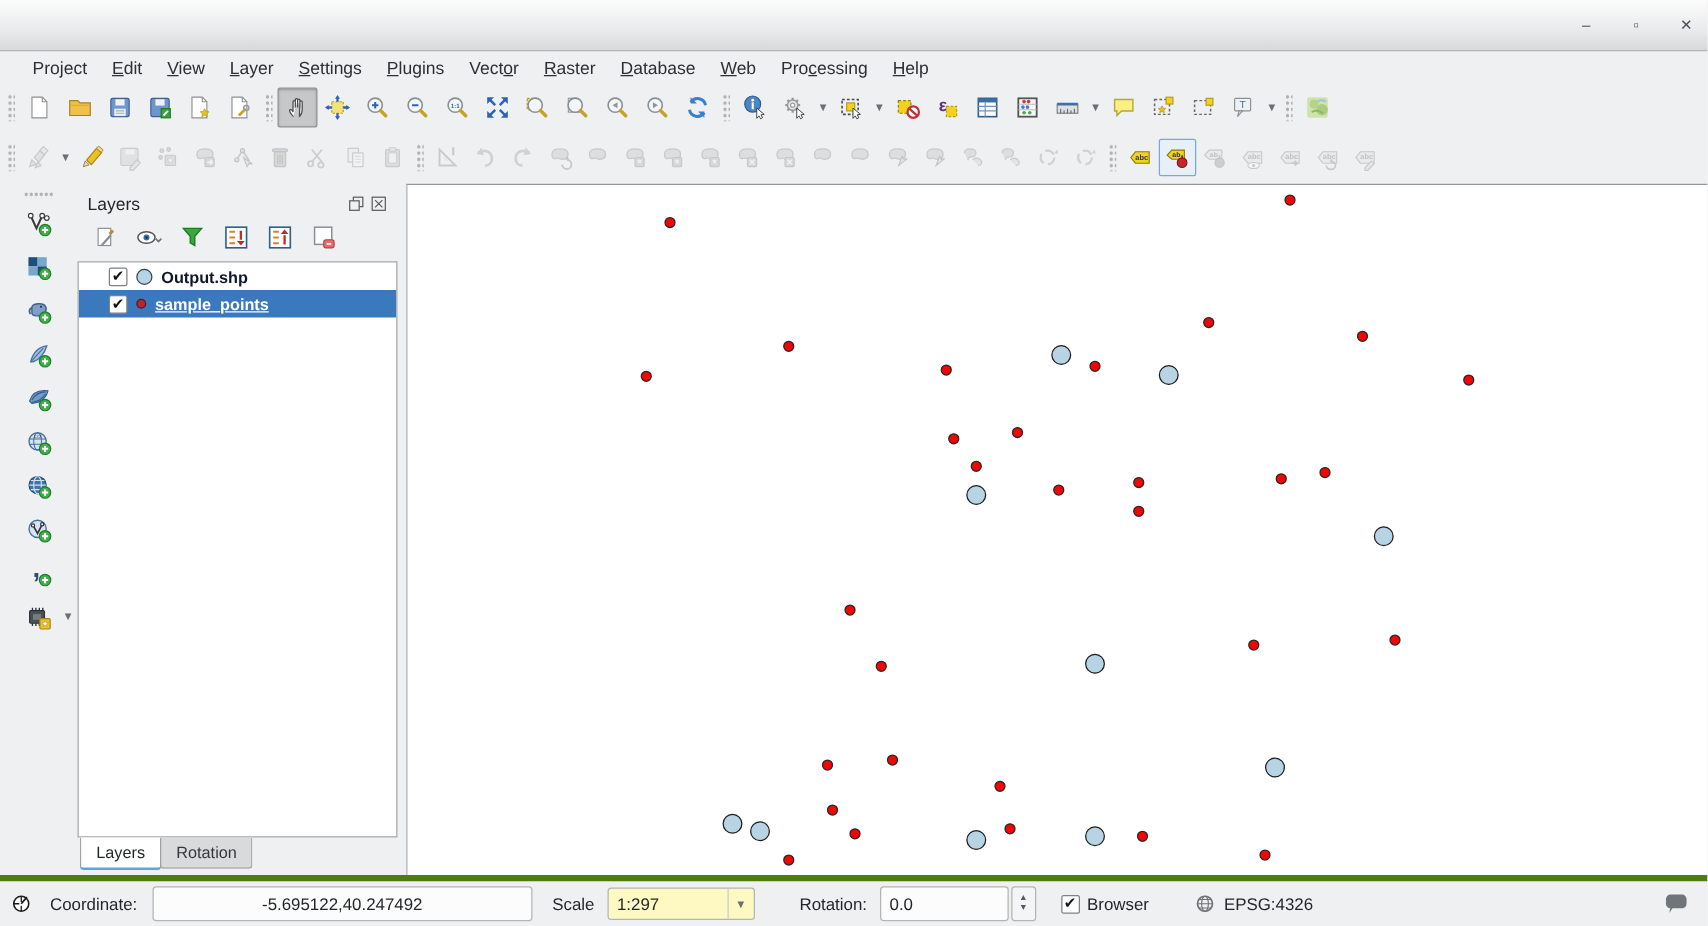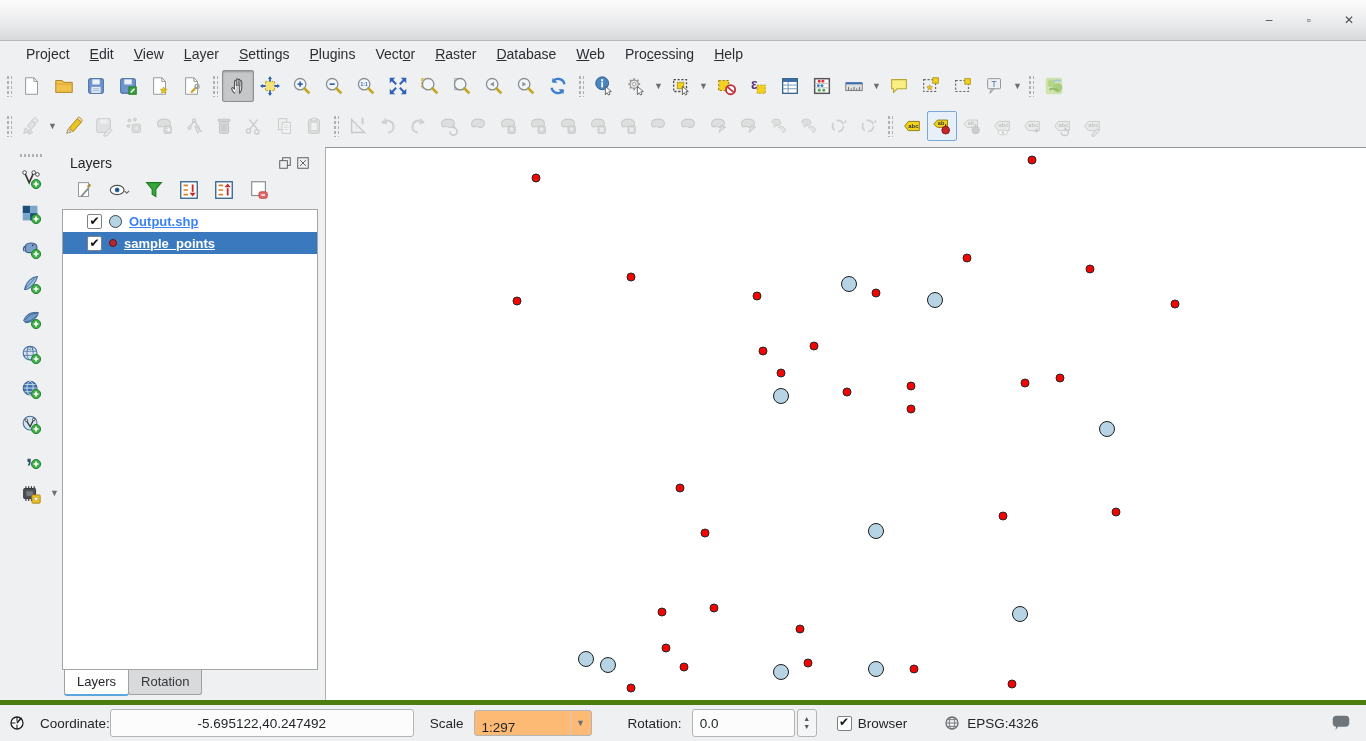--- a/index.html
+++ b/index.html
@@ -41,41 +41,41 @@
   .panel-header{height:24px;display:flex;align-items:center;padding:0 6px 0 8px;}
   .panel-title{font-size:14px;color:#232629;flex:1;}
   .panel-hbtn{width:18px;height:18px;display:flex;align-items:center;justify-content:center;}
   .panel-tools{height:30px;display:flex;align-items:center;gap:7px;padding-left:8px;}
   .panel-tool{width:28px;height:26px;display:flex;align-items:center;justify-content:center;}
   .tree{flex:1 1 auto;background:#ffffff;border:1px solid #a4a5a6;margin-top:4px;overflow:hidden;}
   .layer-row{height:22px;display:flex;align-items:center;padding-left:24px;gap:7px;}
   .layer-row .cb{width:13px;height:13px;background:#fff;border:1px solid #7f8182;border-radius:2px;
     font-size:12px;line-height:12px;text-align:center;color:#111;font-weight:bold;}
   .layer-row.selected{background:#3a79be;}
-  .layer-label{font-size:13px;font-weight:700;color:#3b82f6;text-decoration:underline;}
+  .layer-label{font-size:13px;font-weight:700;color:#0f172a;}
   .layer-row.selected .layer-label{color:#ffffff;text-decoration:underline;}
   .marker{border-radius:50%;box-sizing:border-box;}
   .marker.circle-blue{width:13px;height:13px;background:#b6d4e4;border:1px solid #38454d;}
   .marker.dot-red{width:8px;height:8px;background:#b02830;border:1px solid #5f1418;}
   .panel-tabs{height:30px;display:flex;align-items:flex-start;padding-left:2px;}
   .ptab{font-size:13px;padding:4px 12px 5px 12px;border:1px solid #a0a1a2;border-top:none;
     background:#d9dadb;color:#33373b;margin-right:-1px;border-radius:0 0 3px 3px;}
   .ptab.active{background:#ffffff;border-bottom:2px solid #5aa7e0;color:#232629;}
   .splitter{width:7px;flex:0 0 7px;}
   
   .map{flex:1 1 auto;background:#ffffff;border-top:1px solid #969798;border-left:1px solid #aeafb0;position:relative;overflow:hidden;}
   .pt{position:absolute;border-radius:50%;box-sizing:border-box;transform:translate(-50%,-50%);}
   
   .statusbar{height:36px;flex:0 0 36px;border-top:5px solid #4d7c0f;display:flex;align-items:center;font-size:13.5px;color:#232629;}
   .sb-label{margin-left:14px;}
   .sb-input{height:24px;background:#fcfcfc;border:1px solid #b3b4b5;border-radius:3px;
     font-size:13.5px;color:#232629;text-align:center;font-family:inherit;}
-  .sb-coord{width:298px;}
-  .sb-combo{width:116px;height:24px;margin-left:10px;background:#fdba74;border:1px solid #b3b4b5;border-radius:3px;
-    display:flex;align-items:flex-end;}
+  .sb-coord{width:298px;margin-left:12px;}
+  .sb-combo{width:116px;height:24px;margin-left:10px;background:#fef9c3;border:1px solid #b3b4b5;border-radius:3px;
+    display:flex;align-items:center;}
   .sb-combo .val{flex:1;padding-left:7px;}
   .sb-combo .chev{width:20px;border-left:1px solid #cacbcc;color:#6b6f73;font-size:9px;text-align:center;align-self:stretch;display:flex;align-items:center;justify-content:center;}
   .sb-rot{width:92px;margin-left:10px;text-align:left;padding-left:7px;}
   .sb-spin{width:18px;height:26px;margin-left:2px;border:1px solid #b3b4b5;border-radius:3px;background:#f4f5f6;
     display:flex;flex-direction:column;align-items:center;justify-content:center;color:#55595d;font-size:7px;line-height:8px;}
   .sb-check{display:flex;align-items:center;gap:6px;margin-left:20px;}
   .sb-check .cb{width:13px;height:13px;background:#fff;border:1px solid #7f8182;border-radius:2px;
     font-size:12px;line-height:11px;text-align:center;color:#16181a;font-weight:bold;}
   .sb-icon{display:flex;align-items:center;justify-content:center;}
   .ml8{margin-left:8px;} .ml16{margin-left:16px;} .ml18{margin-left:36px;}

